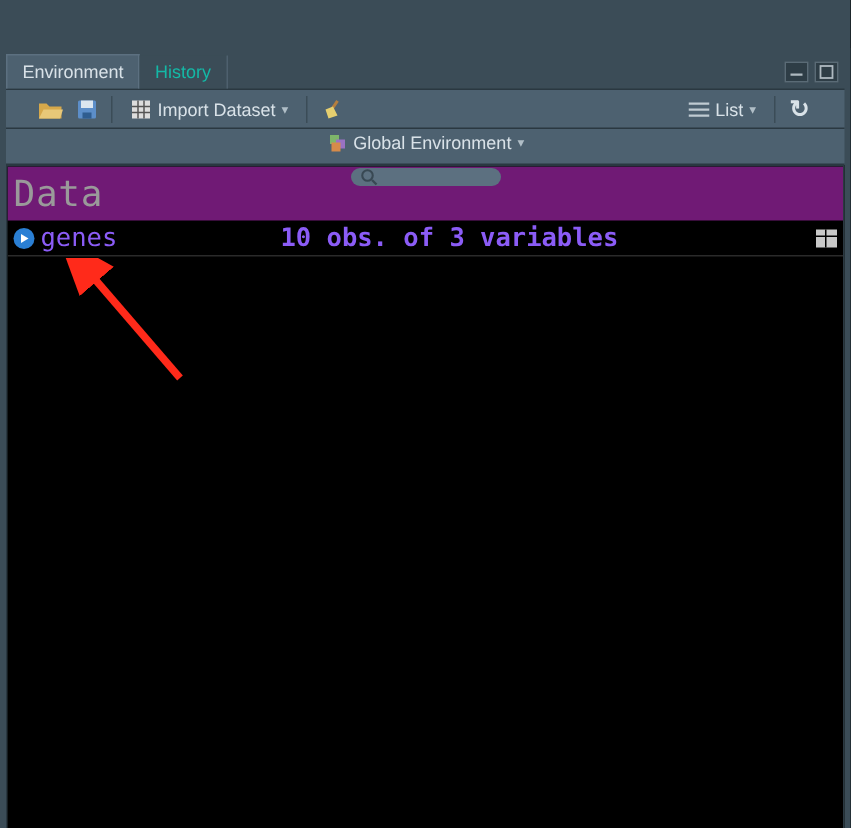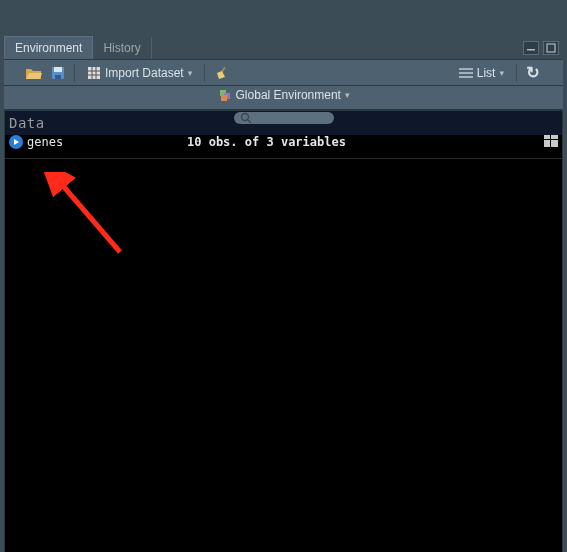--- a/index.html
+++ b/index.html
@@ -20,21 +20,21 @@
   }
   .tabs {
     display: flex;
     align-items: center;
     height: 24px;
     border-bottom: 1px solid #2a3841;
   }
   .tab {
     padding: 4px 10px;
     font-size: 12px;
-    color: #a3a3a3;
+    color: #14b8a6;
     border-right: 1px solid #4e606e;
     background: #3b4c57;
     cursor: pointer;
   }
   .tab.active {
     color: #d9e2e8;
     background: #4d6170;
     border-top: 1px solid #5c7080;
     border-left: 1px solid #5c7080;
     border-right: 1px solid #5c7080;
@@ -105,32 +105,33 @@
   }
   .search svg { opacity: 0.7; }
   .content {
     background: #000;
     height: 470px;
     border: 1px solid #2a3841;
     overflow: hidden;
   }
   .section-header {
     font-family: Menlo, Consolas, monospace;
-    font-size: 14px;
+    font-size: 24px;
     color: #9a9a9a;
     padding: 4px 4px 4px 4px;
-    background: #0f172a;
+    background: #701a75;
     font-weight: normal;
     letter-spacing: 0.5px;
   }
   .data-row {
     display: flex;
+    align-items: center;
     font-family: Menlo, Consolas, monospace;
-    font-size: 12px;
-    color: #e5e5e5;
+    font-size: 17px;
+    color: #8b5cf6;
     height: 24px;
     padding: 0 4px;
     border-bottom: 1px solid #2a2a2a;
   }
   .expand {
     width: 14px; height: 14px;
     background: #2a7fd4;
     border-radius: 50%;
     display: flex; align-items: center; justify-content: center;
     margin-right: 4px;

